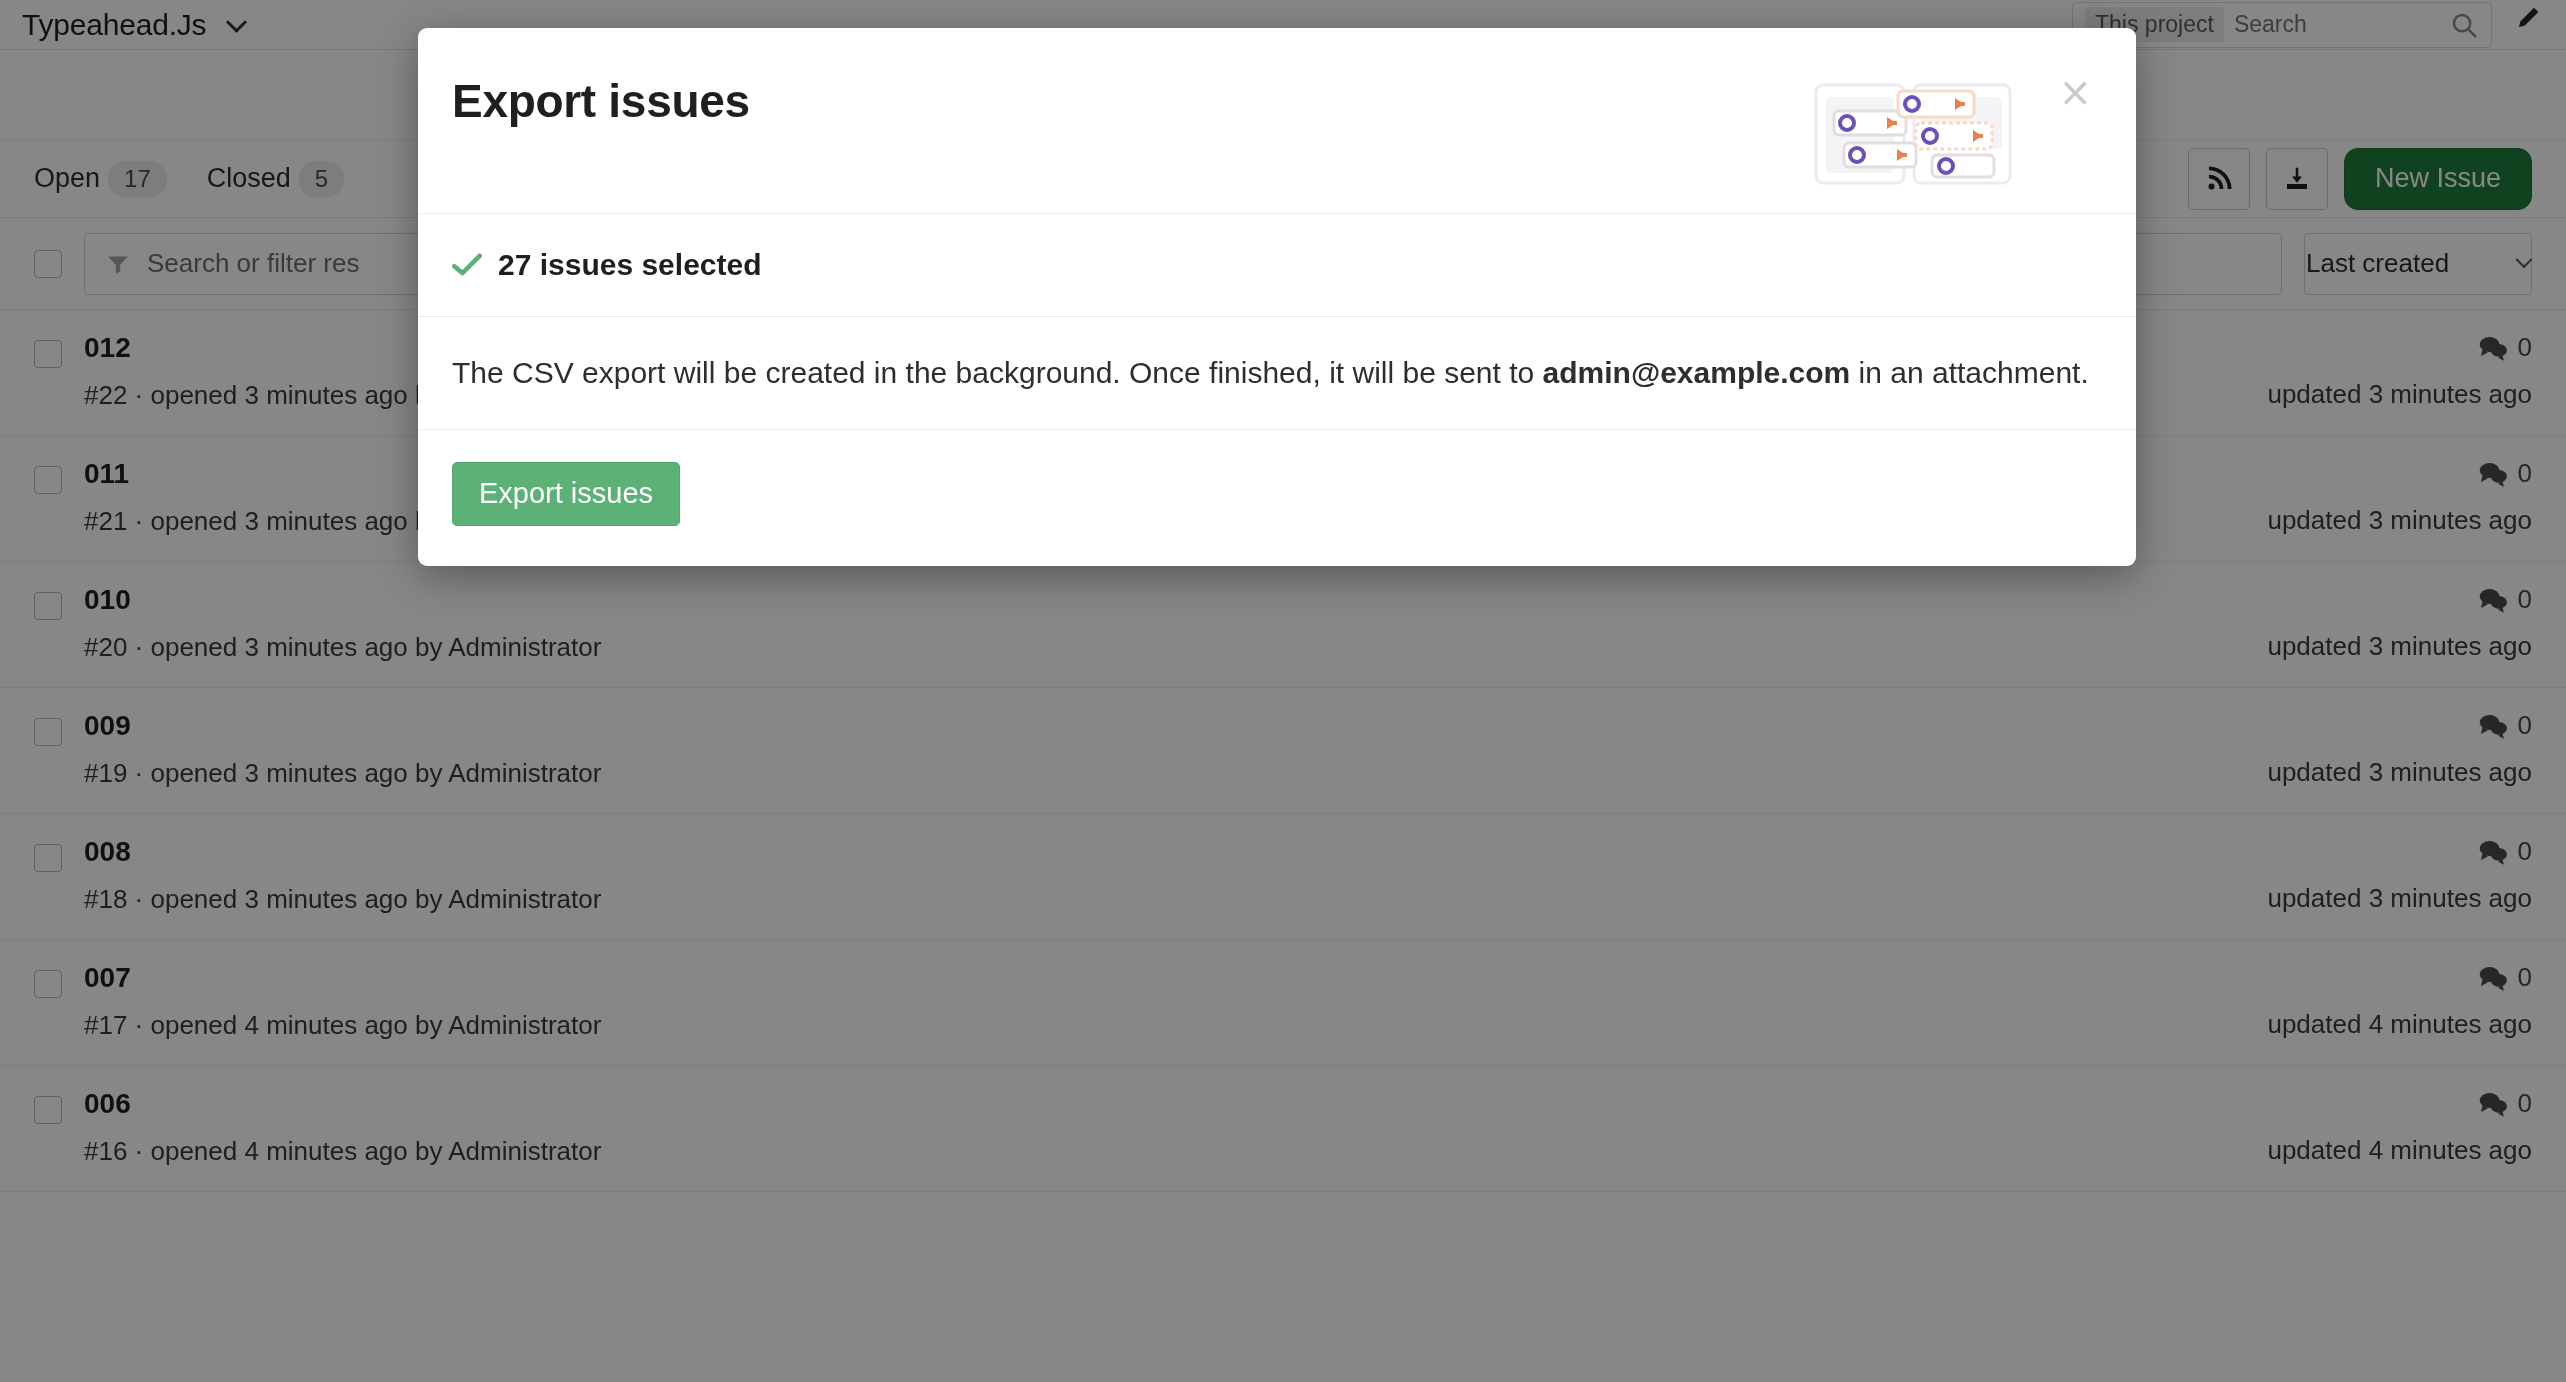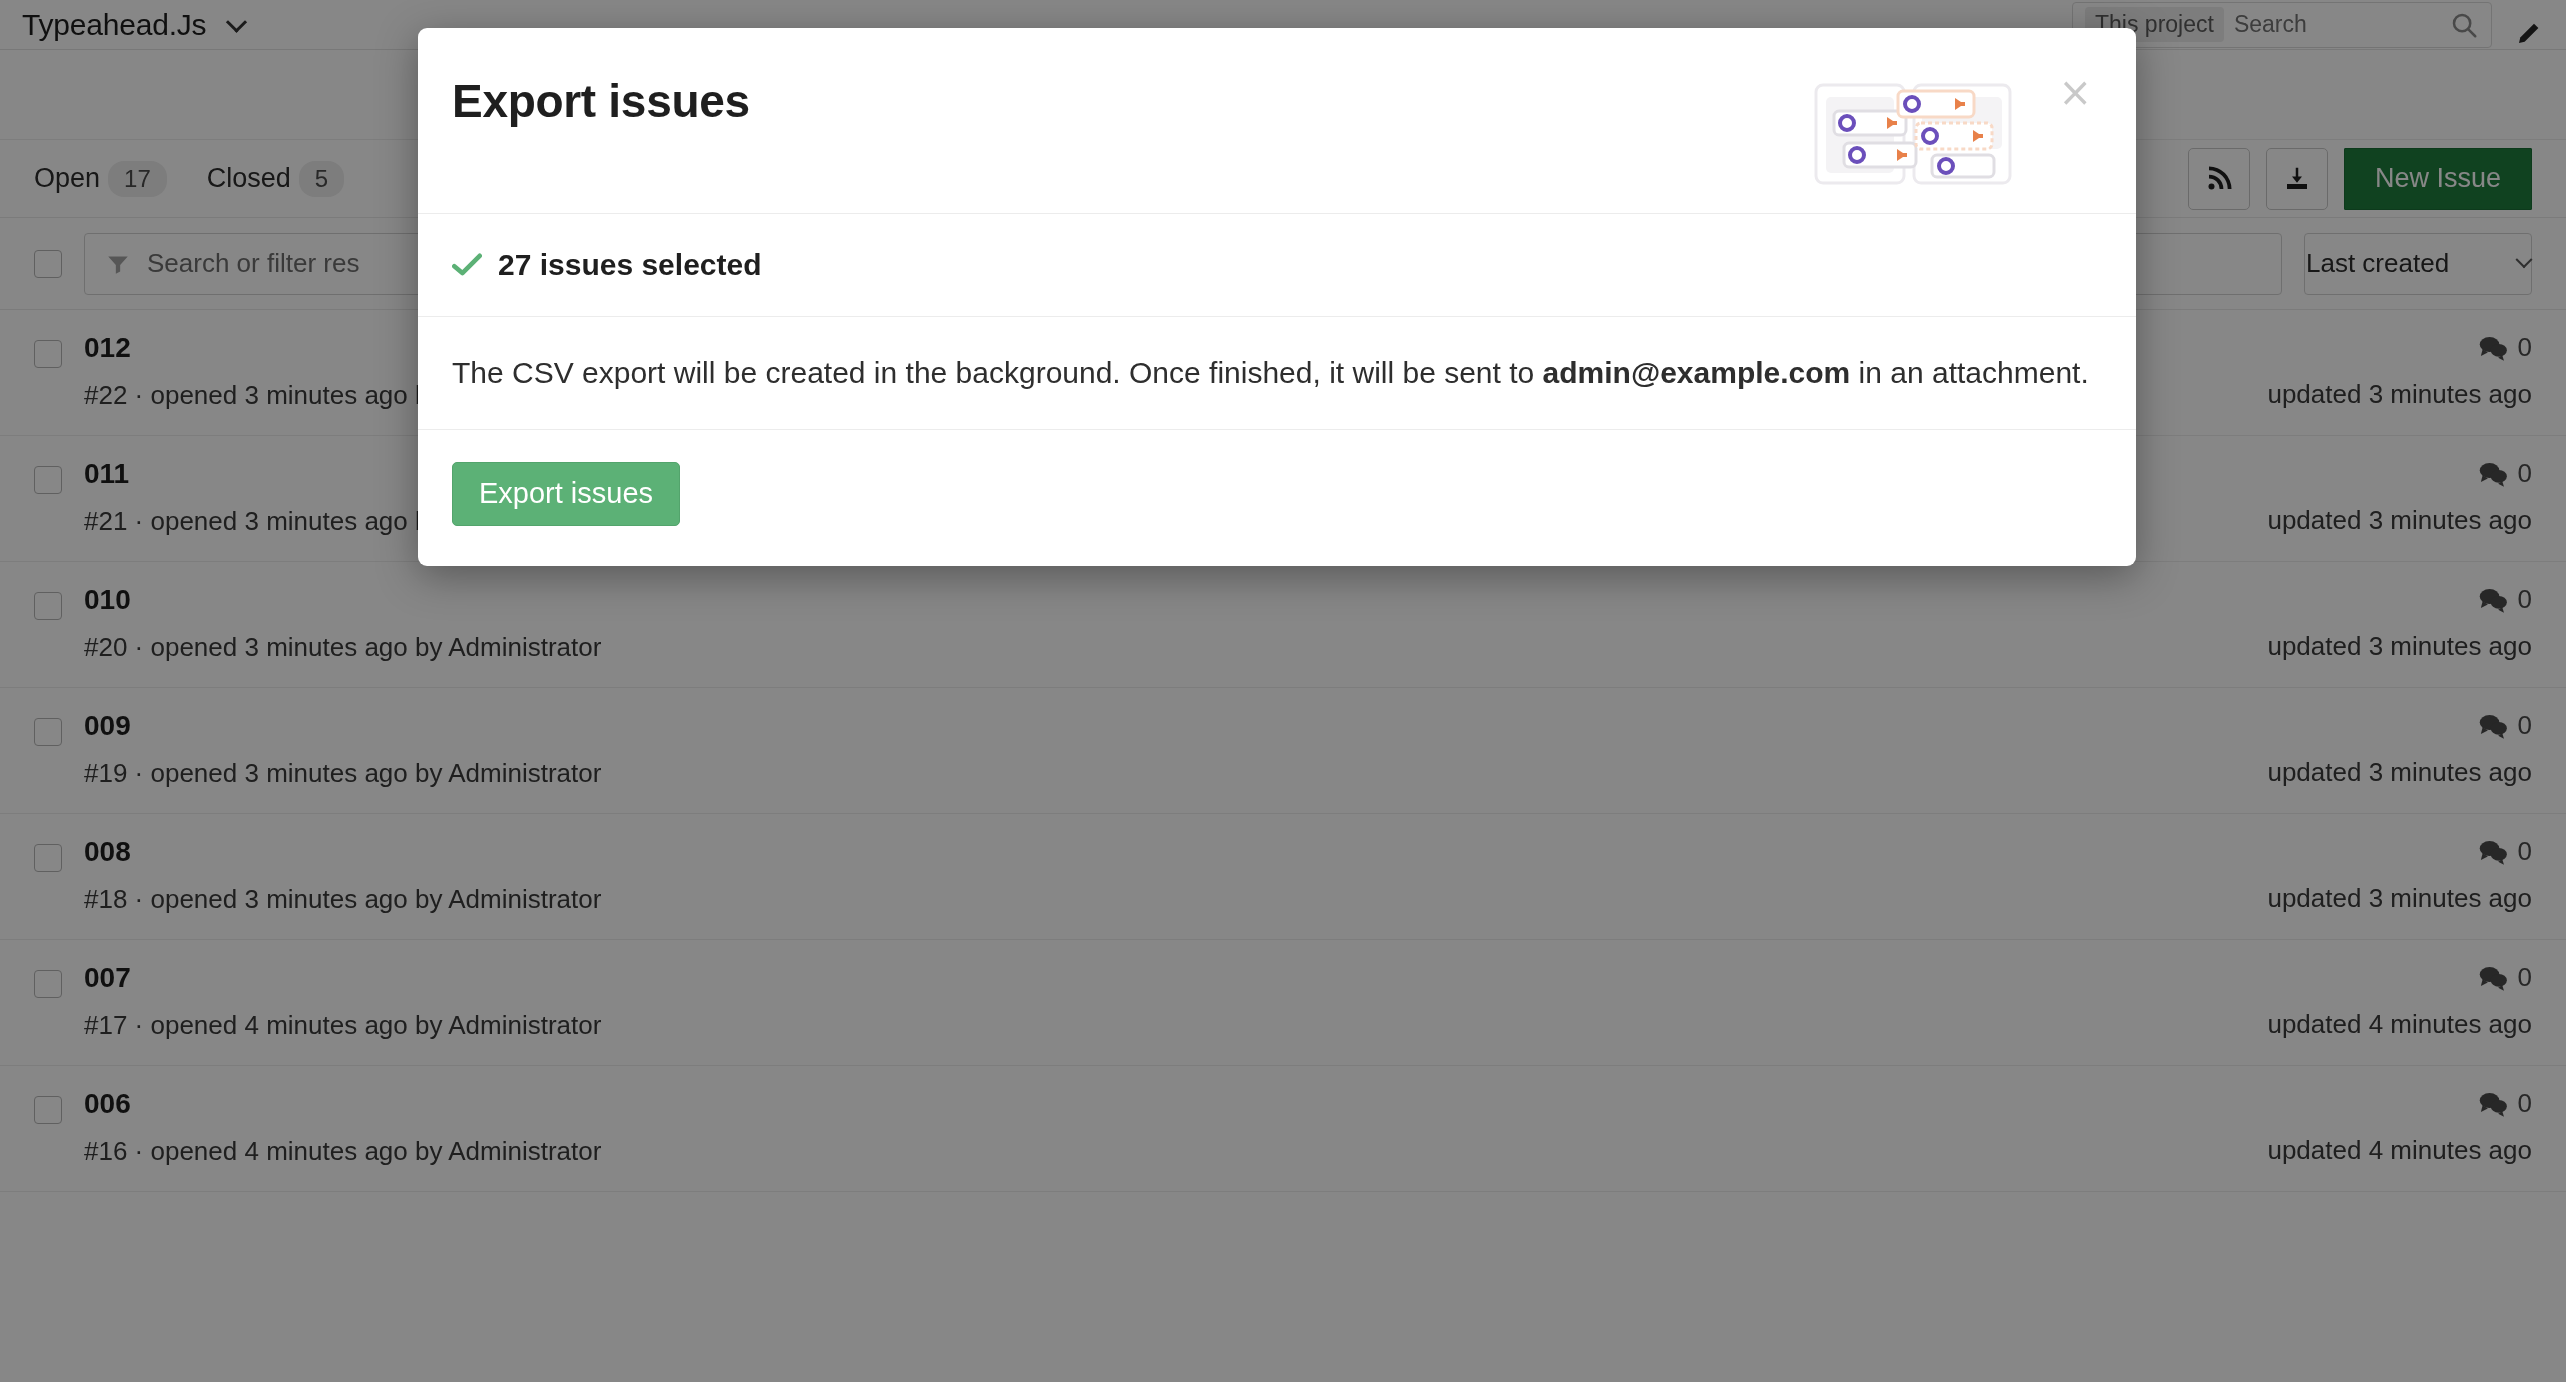--- a/index.html
+++ b/index.html
@@ -31,21 +31,21 @@
     white-space: nowrap;
   }
   .chev-down {
     display: inline-block; margin-left: 14px;
     width: 15px; height: 15px;
     border-right: 3px solid #333; border-bottom: 3px solid #333;
     transform: rotate(45deg) translate(-3px,-3px);
     vertical-align: middle;
   }
   .topbar-right {
-    margin-left: auto; display: flex; align-items: flex-end; gap: 22px;
+    margin-left: auto; display: flex; align-items: flex-start; gap: 22px;
   }
   .searchbox {
     display: flex; align-items: center;
     width: 420px; height: 46px;
     border: 1px solid #dbdbdb; border-radius: 4px;
     background: #fff; padding: 0 12px; gap: 10px;
   }
   .scope-chip {
     background: #ececec; color: #5c5c5c;
     font-size: 23px; padding: 4px 10px; border-radius: 4px;
@@ -71,21 +71,21 @@
   .tabs-right { margin-left: auto; display: flex; align-items: center; gap: 16px; }
   .icon-btn {
     width: 62px; height: 62px;
     border: 1px solid #c9c9c9; border-radius: 5px;
     background: #fff;
     display: flex; align-items: center; justify-content: center;
   }
   .btn-new {
     height: 62px; padding: 0 30px;
     background: #1f7e3d; color: #fff;
-    border: 1px solid #1a6e35; border-radius: 1px;
+    border: 1px solid #1a6e35; border-radius: 14px;
     font-size: 27px; display: flex; align-items: center;
     white-space: nowrap;
   }
 
   
   .filter-row {
     height: 92px; display: flex; align-items: center;
     padding: 0 34px; gap: 22px; border-bottom: 1px solid #e8e8e8;
   }
   .cb {

